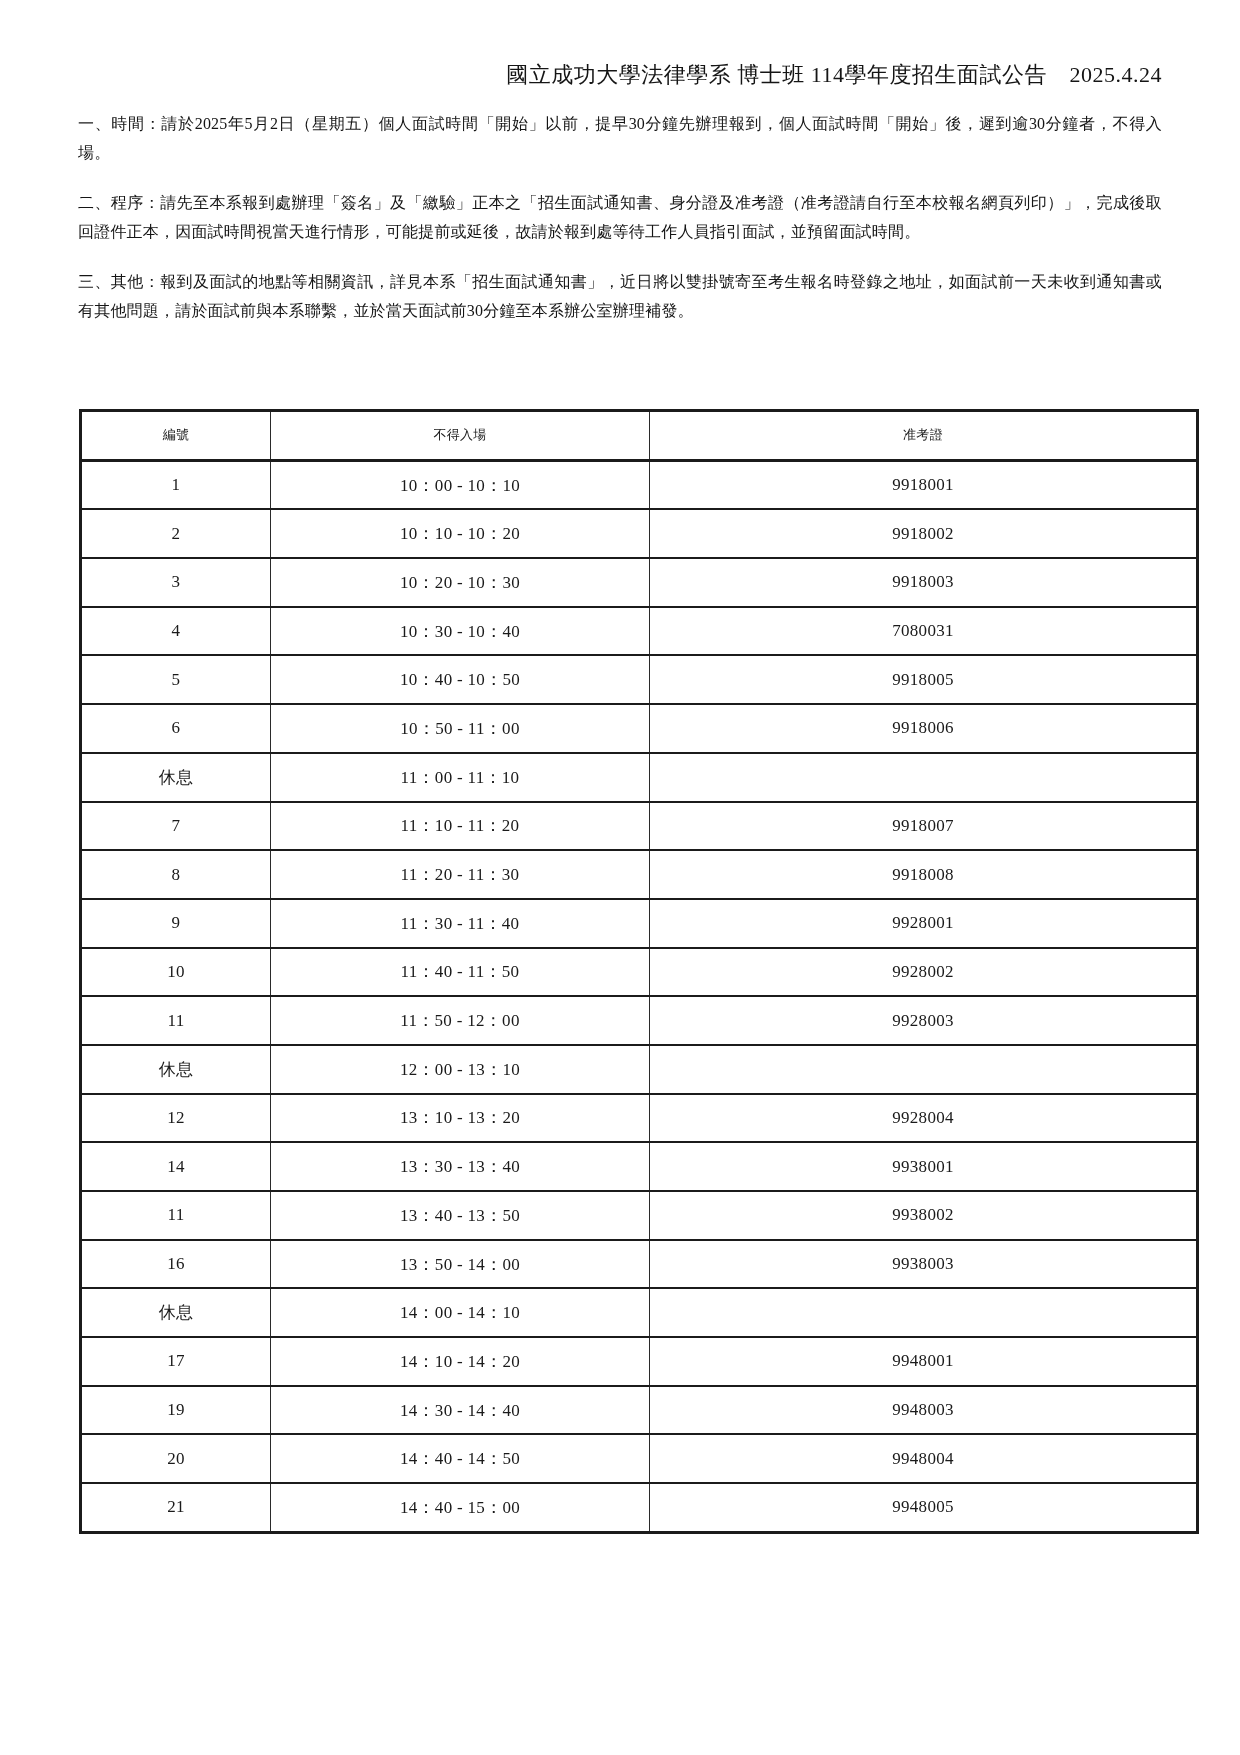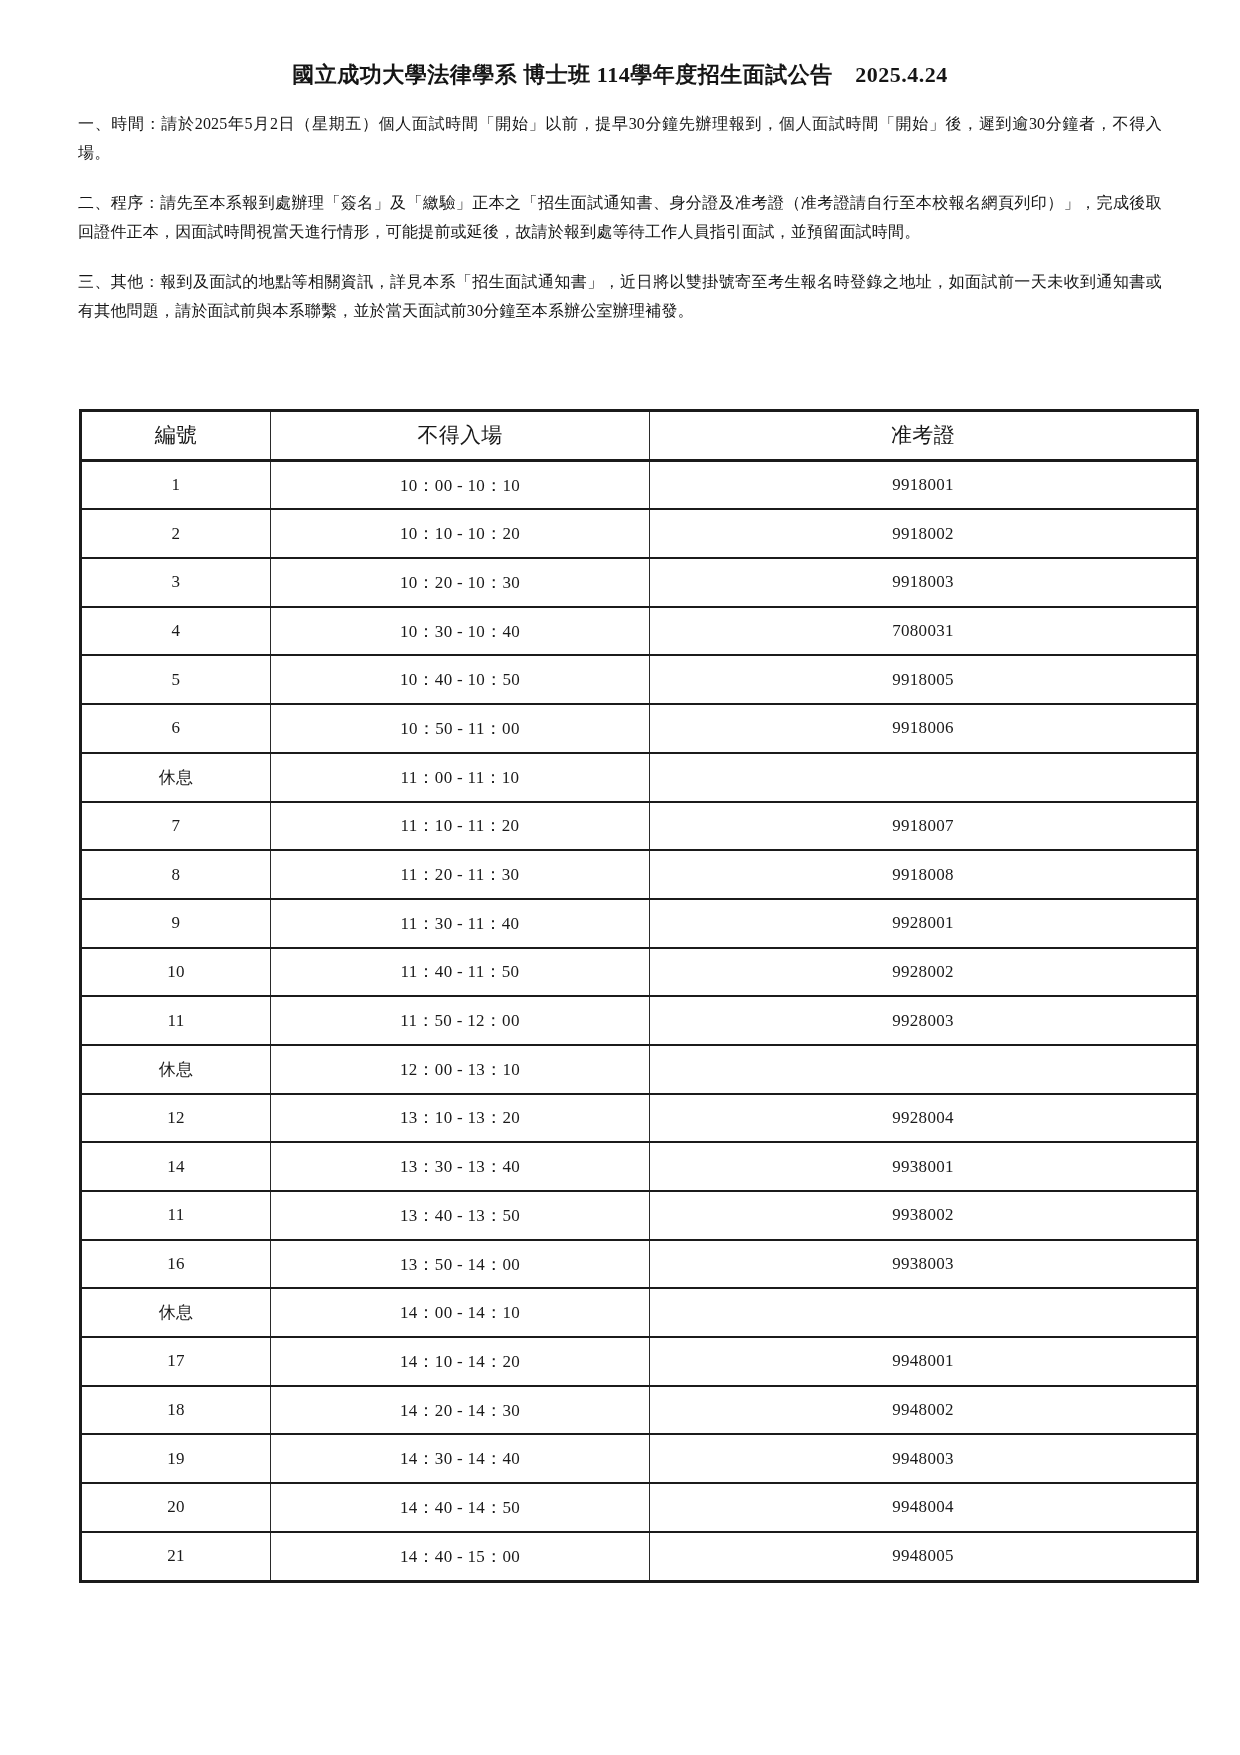--- a/index.html
+++ b/index.html
@@ -15,22 +15,22 @@
     overflow: hidden;
   }
   .page {
     box-sizing: border-box;
     width: 1240px;
     height: 1755px;
     padding: 60px 78px 0 78px;
   }
   .doc-title {
     font-size: 22px;
-    font-weight: bold;
-    text-align: center;
+    font-weight: normal;
+    text-align: right;
     line-height: 30px;
     margin: 0 0 20px 0;
     letter-spacing: 0.5px;
     white-space: pre-wrap;
   }
   .para {
     font-size: 16px;
     line-height: 28.5px;
     text-align: justify;
     margin: 0 0 22px 0;
@@ -59,21 +59,21 @@
     text-align: center;
     vertical-align: middle;
     font-size: 17px;
     font-weight: normal;
     color: #1a1a1a;
     padding: 0;
     letter-spacing: 0.3px;
   }
   table.schedule thead th {
     border-bottom: 3px solid #1b1b1b;
-    font-size: 21px;
+    font-size: 13px;
   }
 </style>
 </head>
 <body>
 
 <div class="page">
 
   <h1 class="doc-title">國立成功大學法律學系 博士班 114學年度招生面試公告　2025.4.24</h1>
 
   <p class="para">一、時間：請於2025年5月2日（星期五）個人面試時間「開始」以前，提早30分鐘先辦理報到，個人面試時間「開始」後，遲到逾30分鐘者，不得入場。</p>
@@ -185,25 +185,20 @@
           <td>休息</td>
           <td>14：00 - 14：10</td>
           <td></td>
         </tr>
         <tr>
           <td>17</td>
           <td>14：10 - 14：20</td>
           <td>9948001</td>
         </tr>
         <tr>
-          <td>18</td>
-          <td>14：20 - 14：30</td>
-          <td>9948002</td>
-        </tr>
-        <tr>
           <td>19</td>
           <td>14：30 - 14：40</td>
           <td>9948003</td>
         </tr>
         <tr>
           <td>20</td>
           <td>14：40 - 14：50</td>
           <td>9948004</td>
         </tr>
         <tr>

